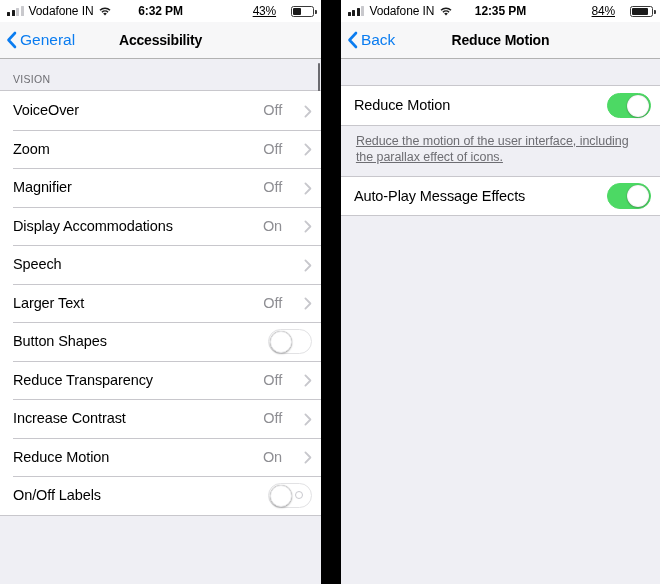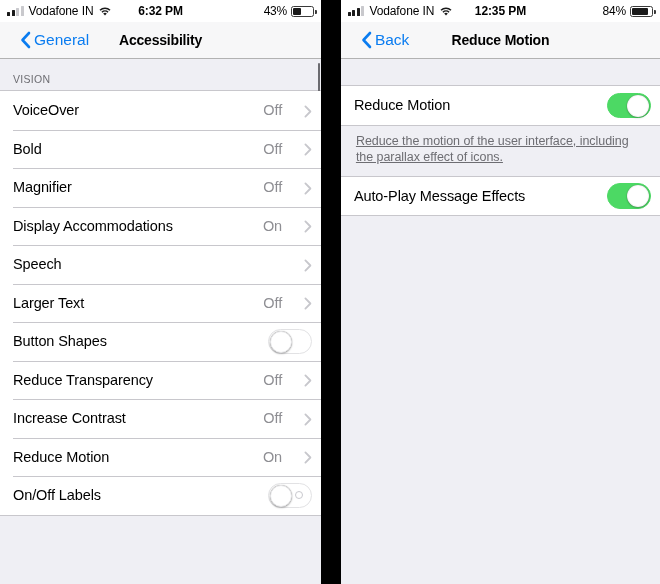--- a/index.html
+++ b/index.html
@@ -45,22 +45,22 @@
   .bars i:nth-child(4) { height: 10px; }
   .carrier { font-size: 12px; letter-spacing: -0.1px; }
   .wifi { width: 14px; height: 11px; position: relative; display: inline-block; }
   .wifi svg { display: block; }
   .sb-time {
     position: absolute; left: 0; right: 0;
     text-align: center; font-size: 12px; font-weight: bold;
     letter-spacing: -0.1px; pointer-events: none;
   }
   .sb-right {
-    margin-left: auto; display: flex; align-items: center; gap: 4px;
-    font-size: 12px; letter-spacing: -0.2px;
+    margin-left: auto; display: flex; align-items: center; gap: 15px;
+    font-size: 12px; letter-spacing: -0.2px; text-decoration: underline;
   }
   .batt {
     width: 23px; height: 11px; border: 1px solid #3a3a3a;
     border-radius: 2.5px; padding: 1px; position: relative;
   }
   .batt::after {
     content: ""; position: absolute; right: -3.5px; top: 3px;
     width: 2px; height: 4px; background: #3a3a3a;
     border-radius: 0 1px 1px 0;
   }
@@ -69,21 +69,21 @@
   
   .navbar {
     height: 37px;
     background: #f7f7f8;
     border-bottom: 1px solid #b2b2b2;
     display: flex; align-items: center;
     position: relative;
   }
   .nav-back {
     display: flex; align-items: center; gap: 3px;
-    padding-left: 20px; color: #0a7cf0; font-size: 15.5px;
+    padding-left: 6px; color: #0a7cf0; font-size: 15.5px;
     z-index: 2;
   }
   .chev-back { width: 11px; height: 18px; display: block; }
   .nav-title {
     position: absolute; left: 0; right: 0; text-align: center;
     font-size: 14px; font-weight: bold; color: #000;
     letter-spacing: -0.2px; pointer-events: none;
   }
 
   
@@ -196,21 +196,21 @@
           <div class="row">
             <div class="row-label">VoiceOver</div>
             <div class="row-right">
               <span class="row-value">Off</span>
               <span class="chev-d"><svg viewBox="0 0 8 13" width="8" height="13">
                   <polyline points="1.4,1.4 6.4,6.5 1.4,11.6" fill="none" stroke="#c7c7cc" stroke-width="1.8" stroke-linecap="round" stroke-linejoin="round"></polyline>
                 </svg></span>
             </div>
           </div>
           <div class="row">
-            <div class="row-label">Bold</div>
+            <div class="row-label">Zoom</div>
             <div class="row-right">
               <span class="row-value">Off</span>
               <span class="chev-d"><svg viewBox="0 0 8 13" width="8" height="13">
                   <polyline points="1.4,1.4 6.4,6.5 1.4,11.6" fill="none" stroke="#c7c7cc" stroke-width="1.8" stroke-linecap="round" stroke-linejoin="round"></polyline>
                 </svg></span>
             </div>
           </div>
           <div class="row">
             <div class="row-label">Magnifier</div>
             <div class="row-right">

